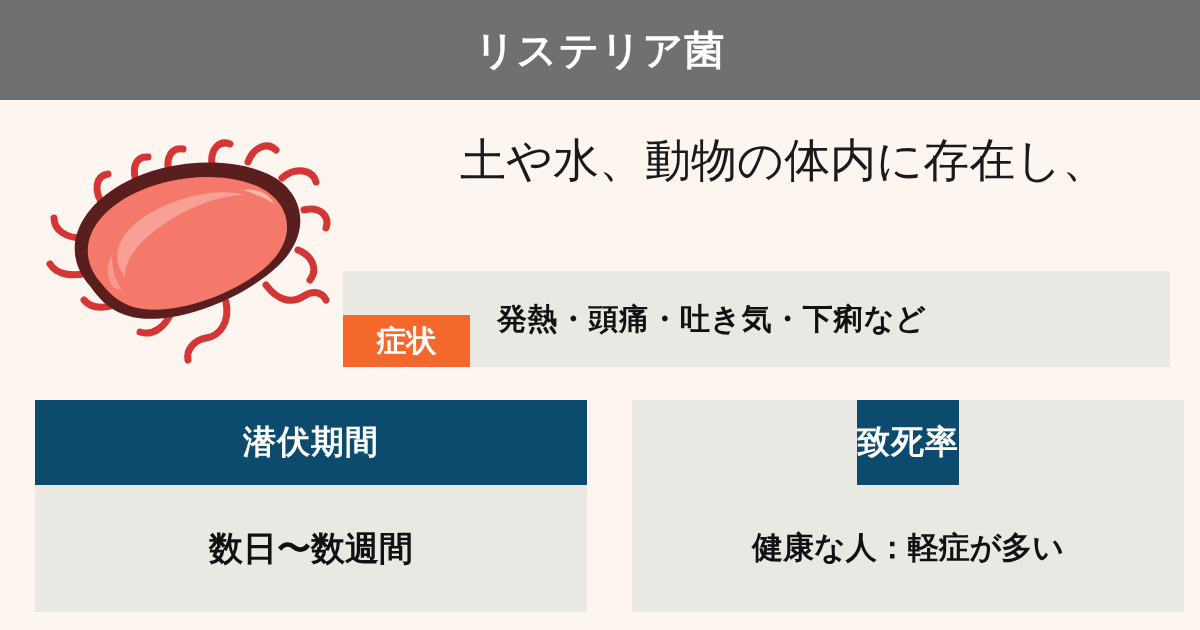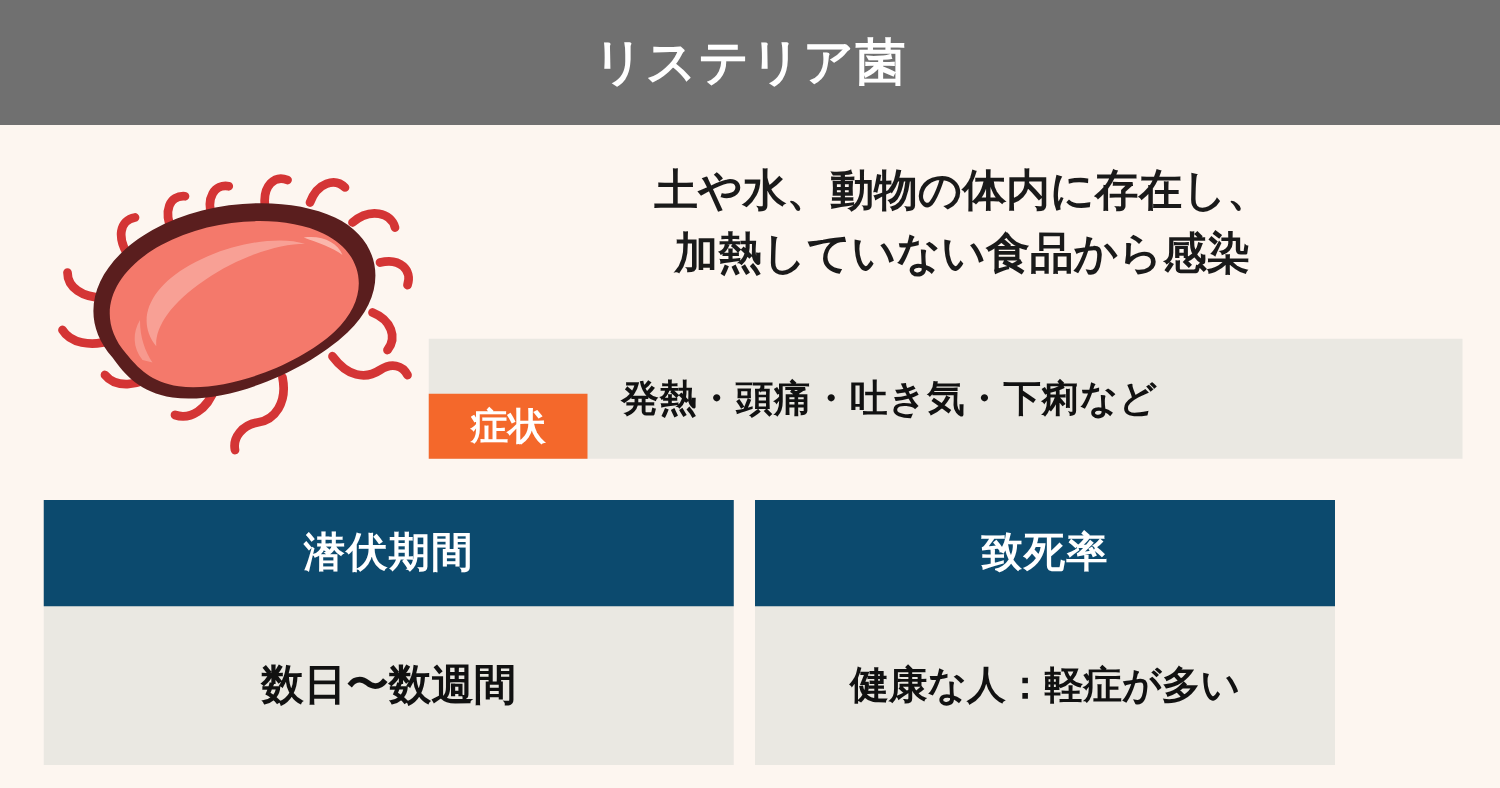--- a/index.html
+++ b/index.html
@@ -51,22 +51,22 @@
   }
 
   
   .description {
     position: absolute;
     left: 460px;
     top: 128px;
     width: 620px;
     text-align: center;
     color: #1a1a1a;
-    font-size: 35px;
-    font-weight: bold;
+    font-size: 46px;
+    font-weight: normal;
     line-height: 1.42;
   }
   .description .desc-line {
     display: block;
     white-space: nowrap;
   }
 
   
   .symptom-row {
     position: absolute;
@@ -108,22 +108,23 @@
     height: 212px;
     background: #eae8e2;
     display: flex;
     flex-direction: column;
   }
   .card-incubation {
     left: 35px;
     width: 552px;
   }
   .card-fatality {
-    left: 604px;
-    width: 464px;
+    left: 632px;
+    width: 552px;
+    align-items: center;
   }
   .card-header {
     height: 85px;
     background: #0c4a6e;
     color: #ffffff;
     font-size: 33px;
     font-weight: bold;
     display: flex;
     align-items: center;
     justify-content: center;
@@ -184,21 +185,20 @@
       <path d="M71 145 C 45 115, 59 80, 99 58 C 139 36, 196 33, 229 49 C 262 65, 267 100, 238 127 C 208 155, 150 176, 113 171 C 91 168, 80 156, 71 145 Z" fill="#f4796b"></path>
       <path d="M95 139 C 78 118, 90 92, 122 74 C 152 57, 192 50, 214 57 C 192 57, 160 68, 134 86 C 106 105, 94 124, 95 139 Z" fill="#f8a79c" opacity="0.85"></path>
       <path d="M213 52 C 228 50, 240 56, 244 66 C 236 60, 224 56, 213 52 Z" fill="#fbbdb3" opacity="0.9"></path>
       <path d="M84 150 C 76 140, 76 128, 82 118 C 82 132, 86 143, 92 152 Z" fill="#f8a79c" opacity="0.7"></path>
     </g>
   </svg>
 </div>
 
 <div class="description">
   <span class="desc-line">土や水、動物の体内に存在し、</span>
-  <span class="desc-line">加熱していない食品から感染</span>
 </div>
 
 <div class="symptom-row">
   <div class="symptom-label">症状</div>
   <div class="symptom-value">発熱・頭痛・吐き気・下痢など</div>
 </div>
 
 <div class="card card-incubation">
   <div class="card-header">潜伏期間</div>
   <div class="card-body">

